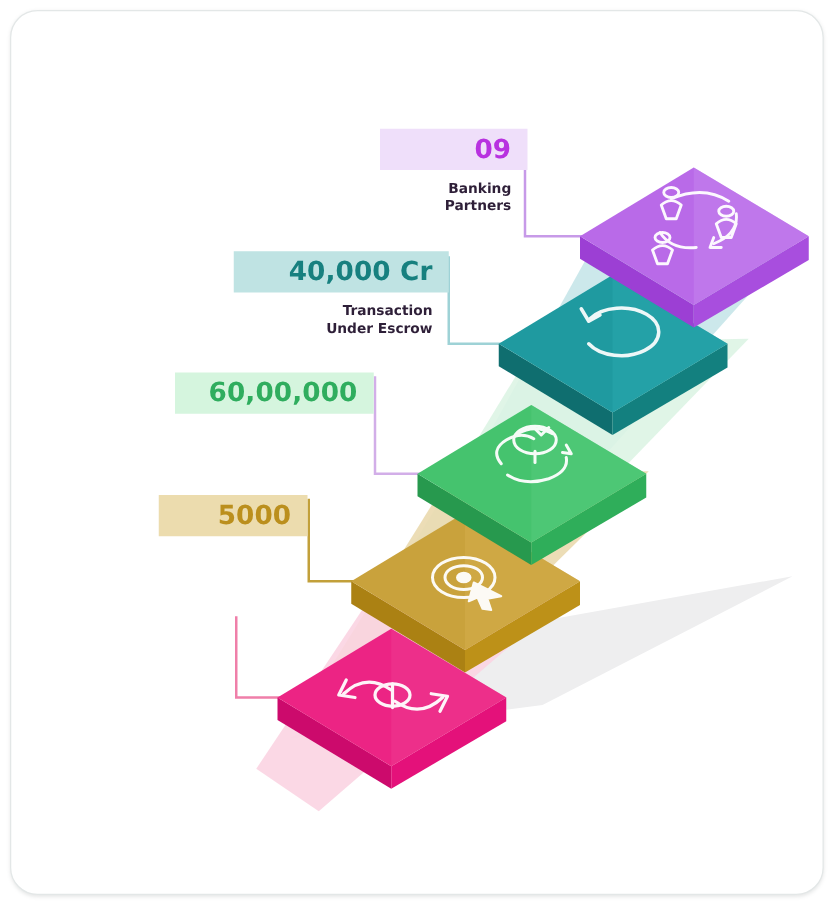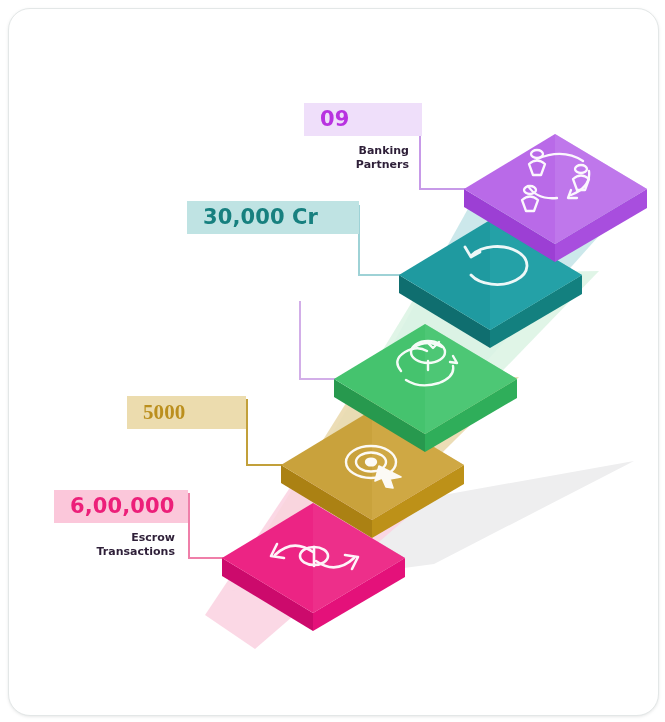--- a/index.html
+++ b/index.html
@@ -16,21 +16,21 @@
     border-radius:22px;
     box-shadow:0 1px 3px rgba(120,130,130,.18);
     overflow:hidden;
   }
   .stage{position:absolute;inset:0;}
 
   
   .lbl{position:absolute;}
   .lbl-bar{
     height:33px;
-    display:flex;align-items:center;justify-content:flex-start;
+    display:flex;align-items:center;justify-content:flex-end;
     padding:0 13px 0 16px;
     box-sizing:border-box;
     font-weight:700;
     font-size:21px;
     letter-spacing:.1px;
     line-height:1;
   }
   .lbl-sub{
     margin-top:8px;
     text-align:right;
@@ -172,35 +172,33 @@
     <div class="lbl" style="left:295px;top:94px;width:118px;">
       <div class="lbl-bar" style="background:#efdffa;color:#b832e0;">
         <span>09</span>
       </div>
       <div class="lbl-sub">Banking
 Partners</div>
     </div>
 
     <div class="lbl" style="left:178px;top:192px;width:172px;">
       <div class="lbl-bar" style="background:#bfe3e3;color:#17807f;">
-        <span>30,000 Cr</span>
-      </div>
+        <span>40,000 Cr</span>
+      </div>
+      <div class="lbl-sub">Transaction
+Under Escrow</div>
     </div>
 
     <div class="lbl" style="left:131px;top:289px;width:159px;">
-    </div>
-
-    <div class="lbl" style="left:118px;top:387px;width:119px;font-family:Liberation Serif, serif;">
+      <div class="lbl-bar" style="background:#d5f5de;color:#2fad5e;">
+        <span>60,00,000</span>
+      </div>
+    </div>
+
+    <div class="lbl" style="left:118px;top:387px;width:119px;">
       <div class="lbl-bar" style="background:#ecdcae;color:#bb8f1d;">
         <span>5000</span>
       </div>
     </div>
 
-    <div class="lbl" style="left:45px;top:481px;width:134px;">
-      <div class="lbl-bar" style="background:#fbc7da;color:#ec1f79;">
-        <span>6,00,000</span>
-      </div>
-      <div class="lbl-sub">Escrow
-Transactions</div>
-    </div>
 
   </div>
 </div>
 
 </body></html>

